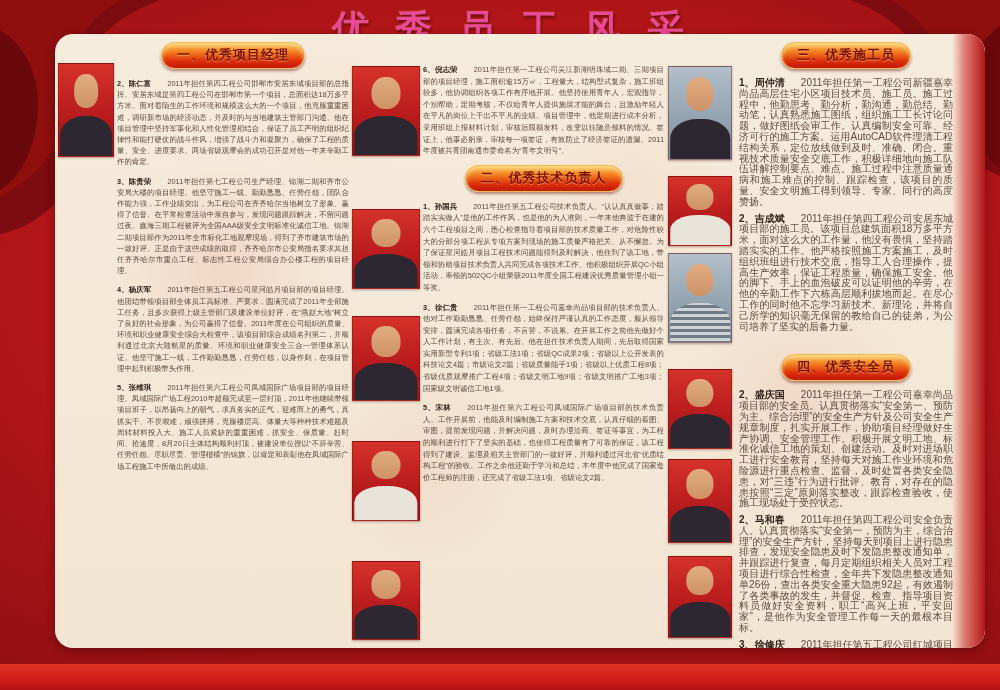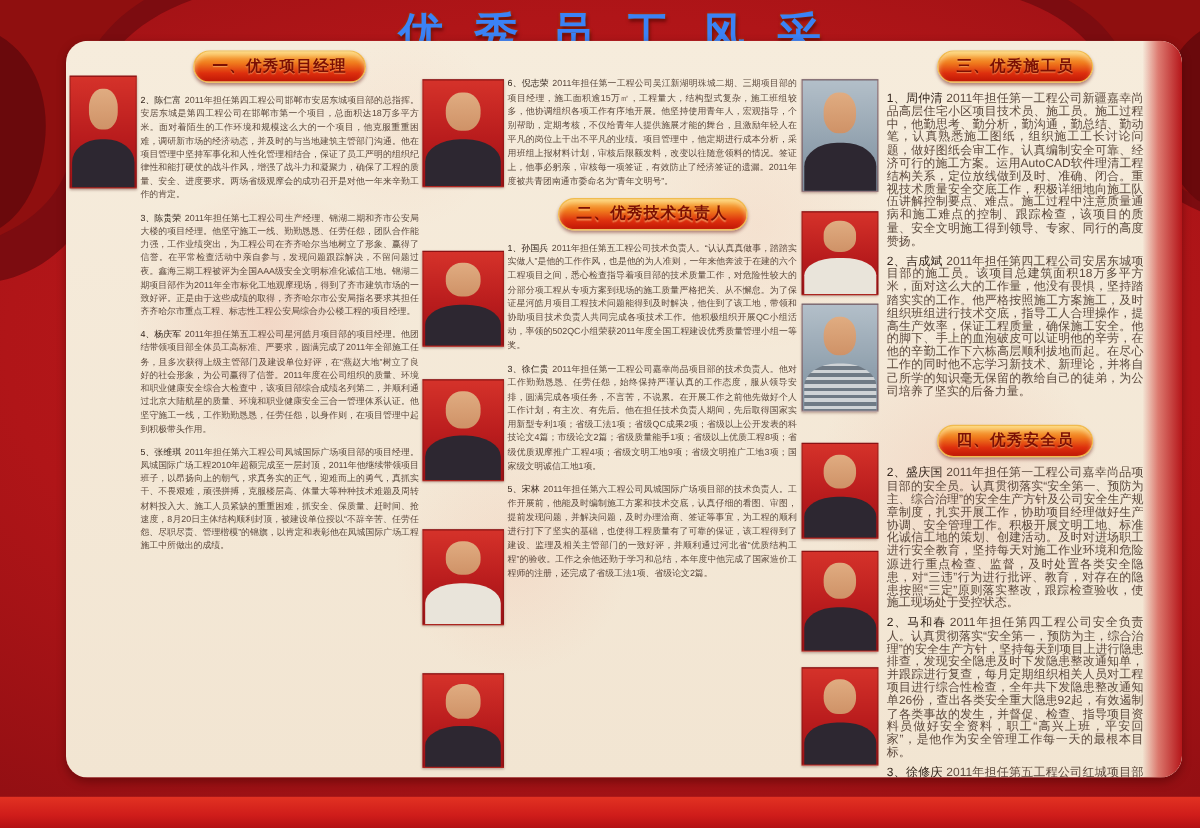--- a/index.html
+++ b/index.html
@@ -10,21 +10,21 @@
       radial-gradient(ellipse 900px 500px at 50% 42%, #c41d1e 0%, #b01518 55%, #8e0e12 100%);
   }
   .bottom-band{position:absolute;left:0;bottom:0;width:1000px;height:26px;
     background:linear-gradient(#e23222 0%, #cf1c1a 60%, #b31114 100%);}
   .ribbon{position:absolute;top:0;}
   .ribbon.tl{left:0;}
   .ribbon.tr{right:0;}
   .poster-title{
     position:absolute;top:4px;left:0;width:1000px;text-align:center;
     font-family:"DejaVu Serif","Liberation Serif",serif;
-    font-size:37px;font-weight:bold;color:#3b82f6;
+    font-size:37px;font-weight:bold;color:#ec4899;
     letter-spacing:26px;padding-left:42px;box-sizing:border-box;
     text-shadow:1px 2px 3px rgba(70,0,0,.65), 0 0 2px #a85f00;
   }
   .panel{
     position:absolute;left:55px;top:34px;width:930px;height:614px;
     border-radius:18px;overflow:hidden;
     background:
       radial-gradient(circle 160px at 18% 38%, rgba(238,168,150,.28), rgba(238,168,150,0) 70%),
       radial-gradient(circle 140px at 40% 70%, rgba(240,180,160,.22), rgba(240,180,160,0) 70%),
       radial-gradient(circle 150px at 62% 25%, rgba(242,190,168,.20), rgba(242,190,168,0) 70%),
@@ -48,21 +48,21 @@
     background:linear-gradient(#fbc153 0%, #f07b1d 38%, #dd2f0d 72%, #c01606 100%);
     border:1px solid #f0bb4e;
     box-shadow:inset 0 3px 4px rgba(255,240,180,.55), 0 2px 3px rgba(90,5,0,.45);
     color:#7c1004;font-size:13px;font-weight:bold;letter-spacing:1px;
     text-shadow:0 1px 1px rgba(255,220,150,.5);
   }
   .entry{margin:0 0 8px;text-align:justify;color:#5d4a3e;}
   .col1 .entry{font-size:7.4px;line-height:11.2px;}
   .col2 .entry{font-size:7.4px;line-height:11.6px;}
   .col3 .entry{font-size:10px;line-height:10.8px;margin-bottom:6px;}
-  .ename{font-weight:normal;color:#33251c;margin-right:3px;}
+  .ename{font-weight:bold;color:#33251c;margin-right:16px;}
   .photo{position:absolute;border:1px solid rgba(110,20,18,.4);
     box-shadow:0 1px 2px rgba(60,10,5,.35);overflow:hidden;}
   .photo.bg-red{background:linear-gradient(#d5322a 0%, #b91c1d 55%, #9d1216 100%);}
   .photo.bg-gray{background:linear-gradient(#b3bfc9 0%, #91a1ae 60%, #7d8e9d 100%);}
   .photo::before{content:"";position:absolute;top:11%;left:50%;transform:translateX(-50%);
     width:44%;height:37%;background:linear-gradient(#e0ac81,#cf9267);
     border-radius:46% 46% 44% 44%;z-index:2;}
   .photo::after{content:"";position:absolute;bottom:-2%;left:50%;transform:translateX(-50%);
     width:96%;height:46%;background:#2d2731;border-radius:46% 46% 0 0;z-index:1;}
   .photo.suit-light::after{background:#e9e4da;}

